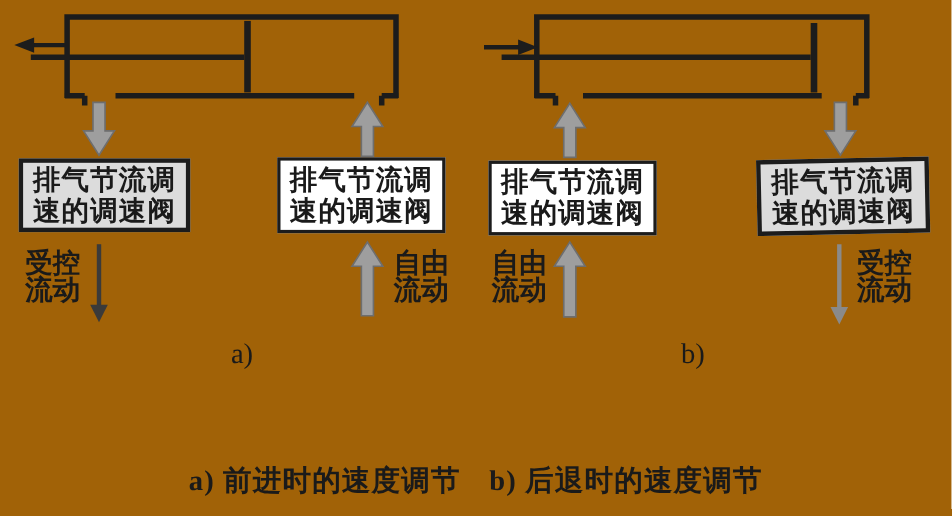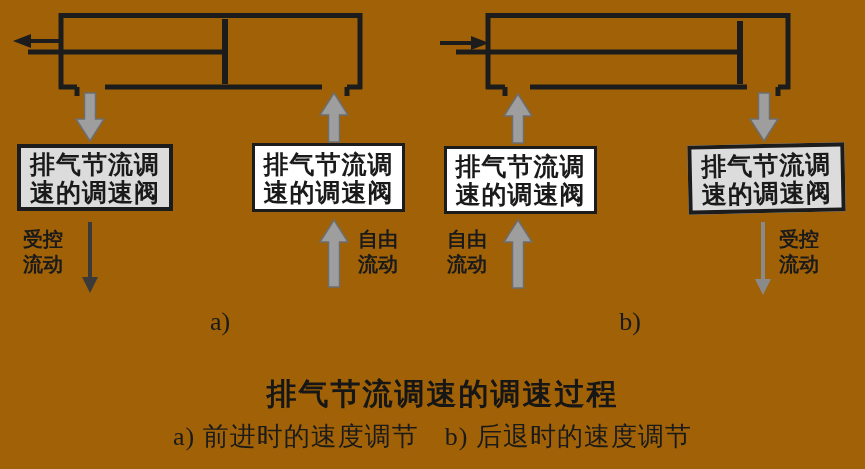--- a/index.html
+++ b/index.html
@@ -10,33 +10,33 @@
   #linework{position:absolute;left:0;top:0;width:865px;height:360px;}
   .valve-box{
     position:absolute;box-sizing:border-box;display:flex;flex-direction:column;
     align-items:center;justify-content:center;text-align:center;
     font-weight:bold;font-size:25px;line-height:28px;letter-spacing:1px;color:#1a1a1a;
   }
   .valve-box--gray{background:#dcdcdc;border:4px solid #1c1c1c;}
   .valve-box--white{background:#ffffff;border:3px solid #1c1c1c;}
   .flow-label{
     position:absolute;display:flex;flex-direction:column;
-    font-weight:bold;font-size:20px;line-height:25px;color:#1a1a1a;white-space:nowrap;
+    font-weight:bold;font-size:25px;line-height:25px;color:#1a1a1a;white-space:nowrap;
   }
   .sub-label{
     position:absolute;width:48px;text-align:center;
     font-family:"Liberation Serif", serif;font-size:26px;color:#1a1a1a;
   }
   #figure-title{
     position:absolute;left:20px;top:374px;width:845px;text-align:center;
     font-weight:bold;font-size:30px;letter-spacing:2px;color:#161616;
   }
   #figure-caption{
     position:absolute;left:0;top:419px;width:865px;text-align:center;
-    font-family:"Liberation Serif", serif;font-weight:400;font-size:26px;
+    font-family:"Liberation Serif", serif;font-weight:700;font-size:26px;
     letter-spacing:1px;color:#1a1a1a;
   }
   #figure-caption .cap-part{display:inline-block;}
   #figure-caption .cap-part + .cap-part{margin-left:26px;}
 </style>
 </head>
 <body>
 
 <div id="screen">
 
@@ -111,18 +111,17 @@
     <span>流动</span>
   </div>
   <div class="flow-label" style="left:779px;top:227px;">
     <span>受控</span>
     <span>流动</span>
   </div>
 
   <div class="sub-label" style="left:196px;top:307px;">a)</div>
   <div class="sub-label" style="left:606px;top:307px;">b)</div>
 
-  <div id="figure-title">排气节流调速的调速过程</div>
   <div id="figure-caption">
     <span class="cap-part">a) 前进时的速度调节</span><span class="cap-part">b) 后退时的速度调节</span>
   </div>
 
 </div>
 
 </body></html>

